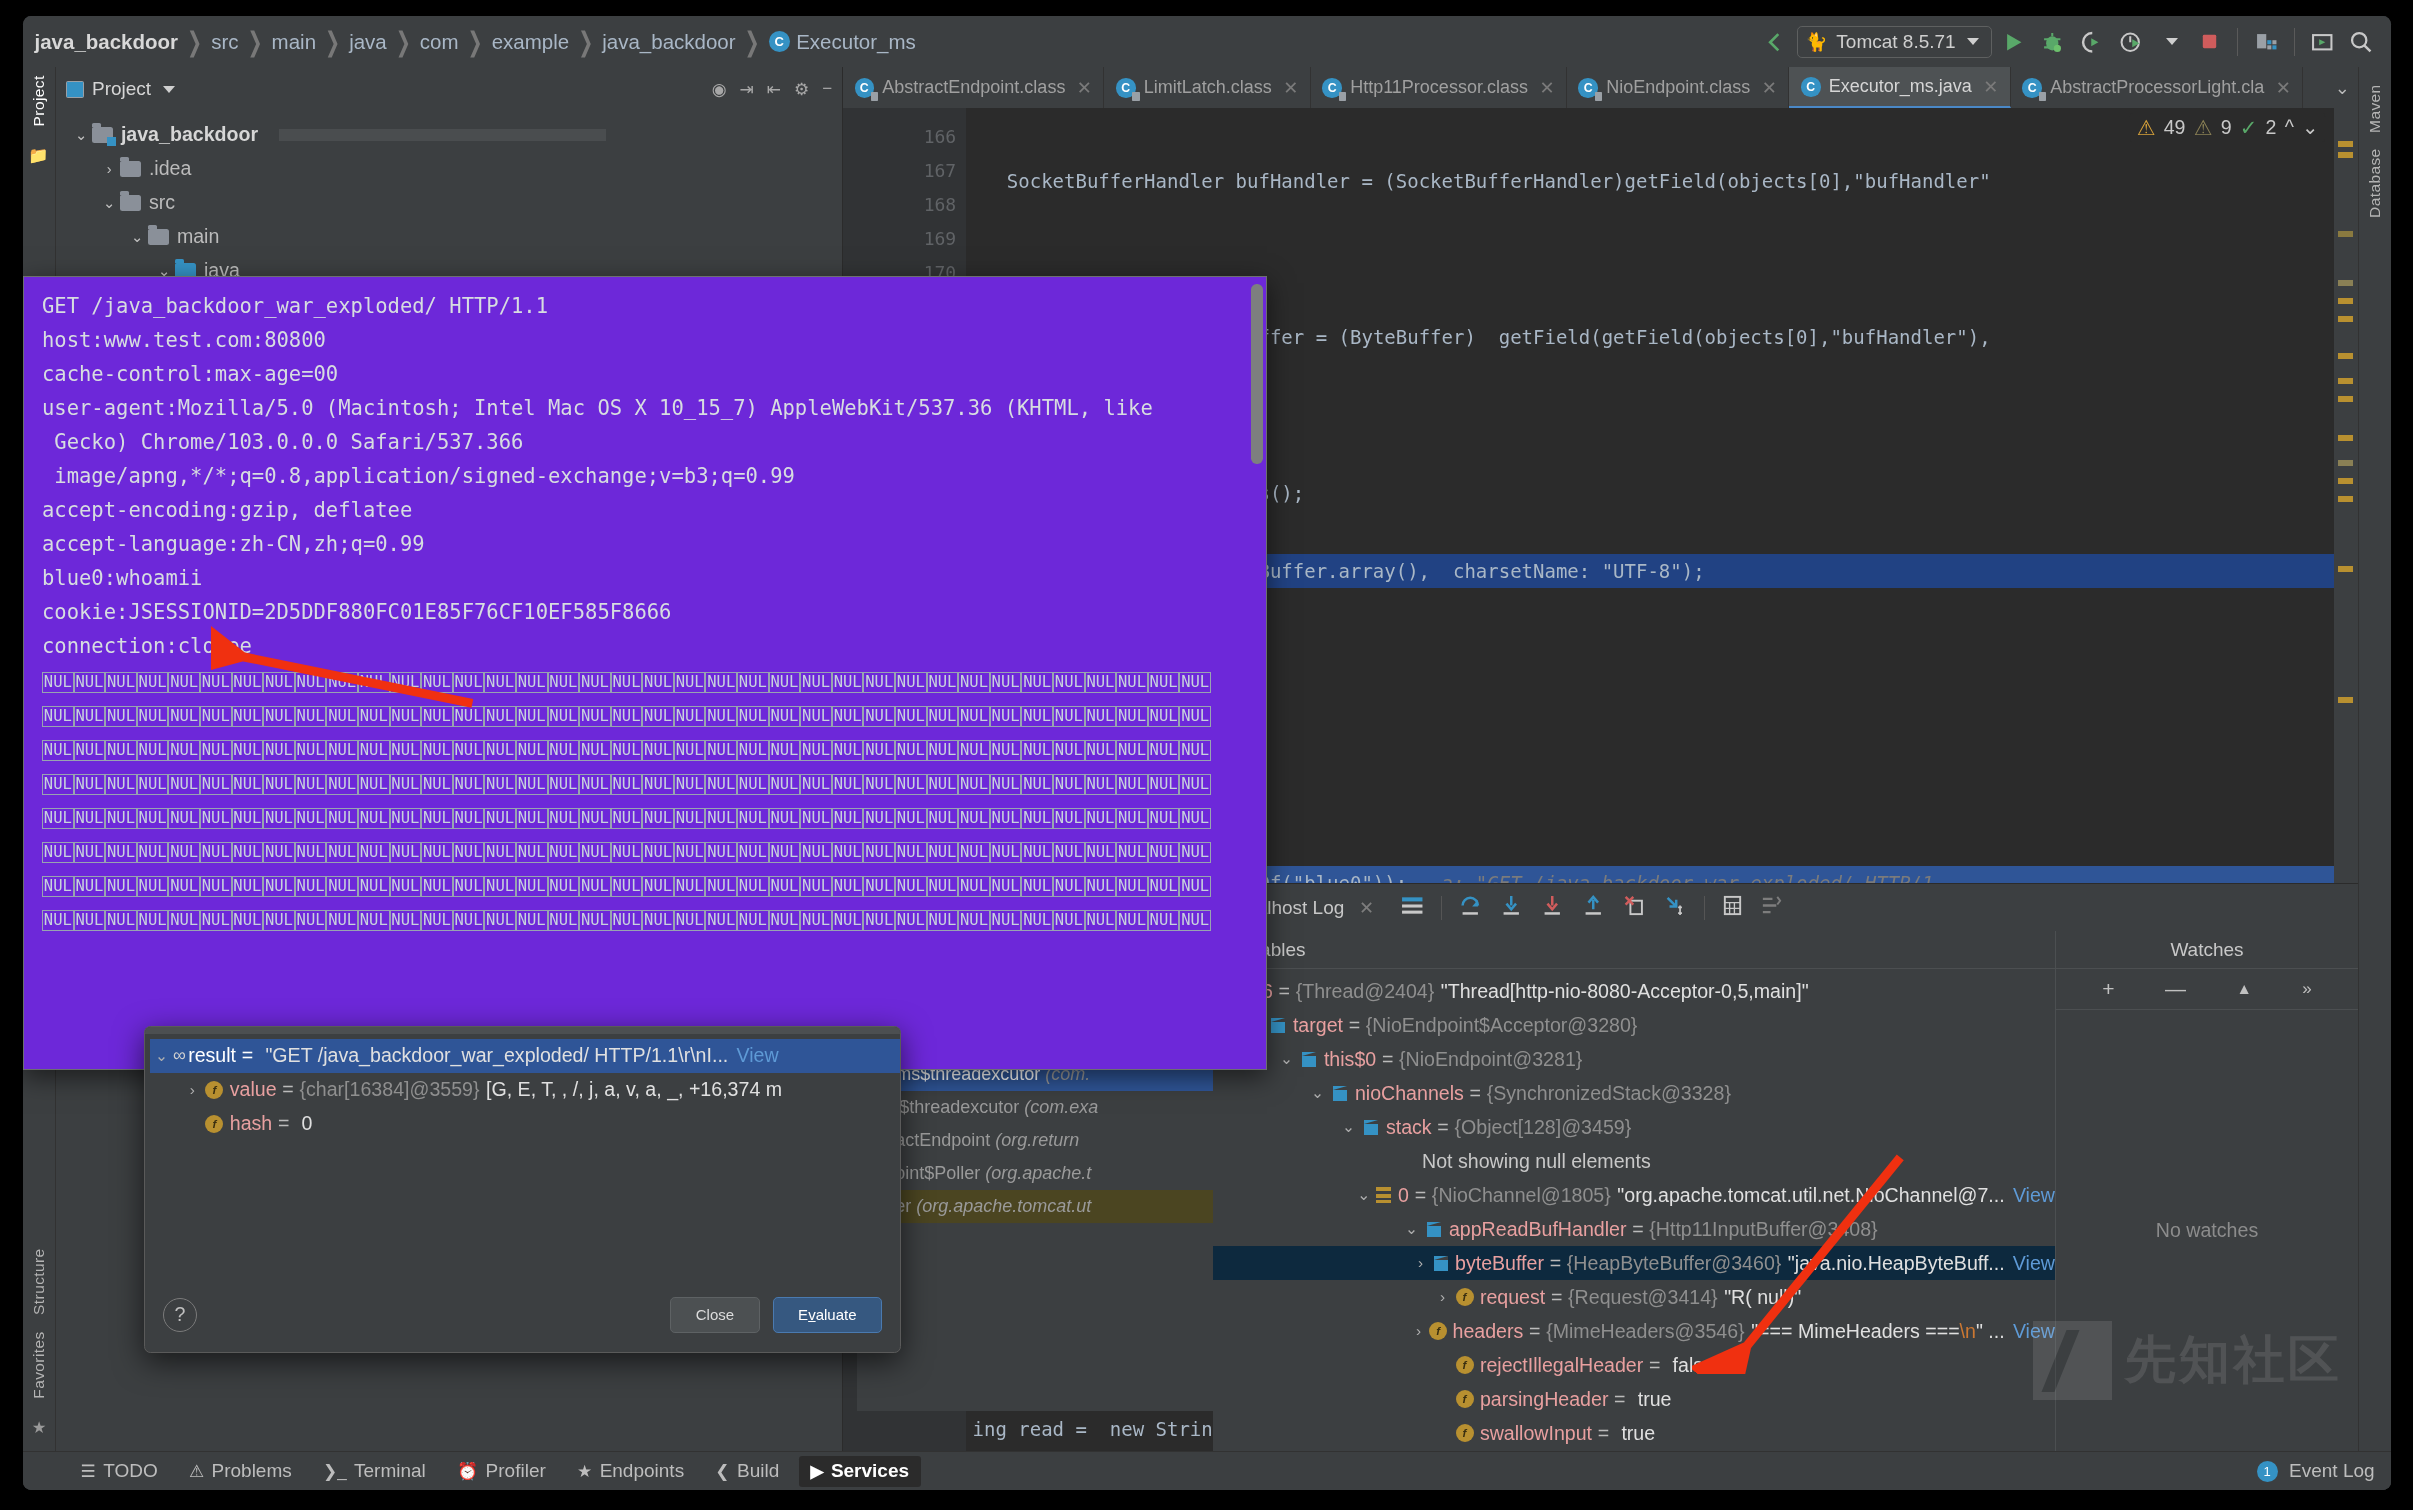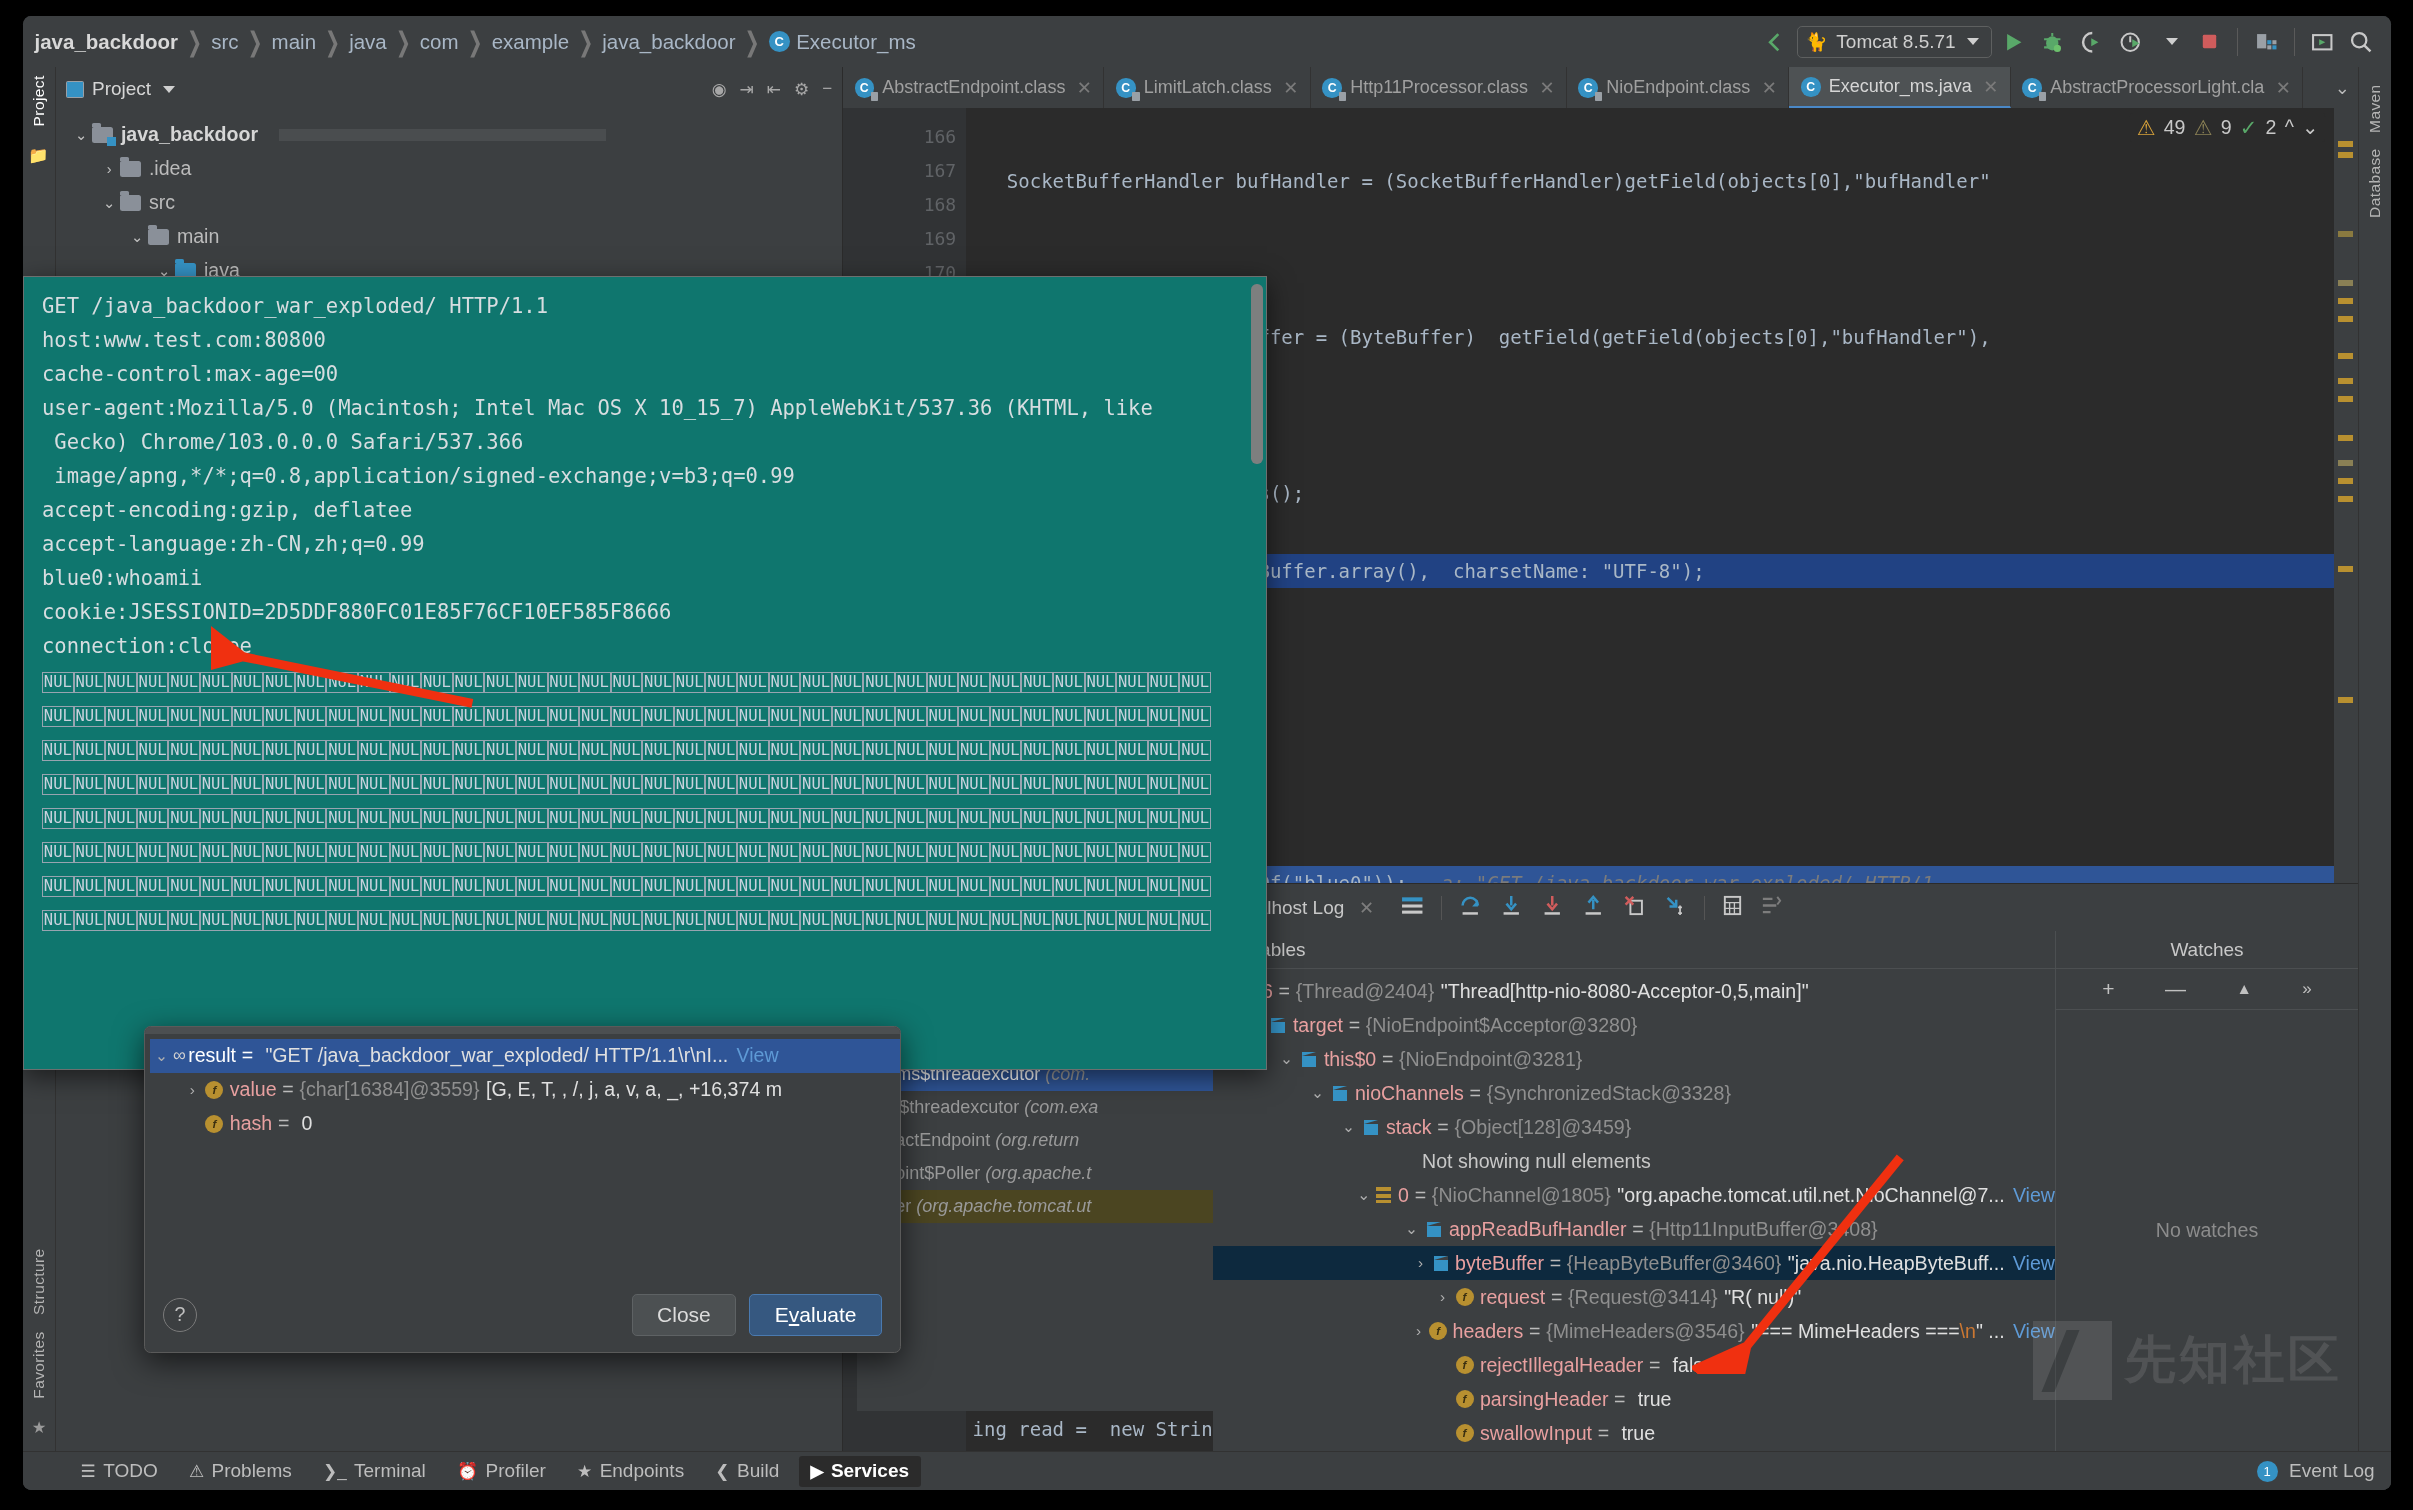--- a/index.html
+++ b/index.html
@@ -229,21 +229,21 @@
     background: #3c3f41; font-size: 18px; color: #9a9a9a; padding-top: 6.5px; overflow:hidden;
   }
   .srow { height: 33px; line-height: 33px; padding-left: 8.2px; white-space: nowrap; }
   .srow.sel { background: #2f5597; color: #fff; }
   .srow.dim { background: #4b4521; }
   .sclass { color: #9a9a9a; font-style: italic; }
 
   
   .raw {
     position: absolute; left: 0px; top: 260px; width: 1244px; height: 794px;
-    background: #0f766e; border: 0.8px solid #6d6f6f;
+    background: #6d28d9; border: 0.8px solid #6d6f6f;
     box-shadow: 0 6.5px 24.5px rgba(0,0,0,.55);
     font-family: "DejaVu Sans Mono", monospace; font-size: 20.5px;
     color: #d7dde0; padding: 11.5px 18px; overflow: hidden;
   }
   .raw .rl { height: 34px; line-height: 34px; white-space: pre; }
   .nulline { height: 34px; line-height: 34px; letter-spacing: 0; color: #c8d2dd; }
   .nulbox {
     display: inline-block; border: 0.8px solid #98a4b0; font-size: 15.5px;
     line-height: 19.6px; padding: 0 0.8px; margin: 0; letter-spacing: 0;
   }
@@ -267,21 +267,21 @@
   .eval-btns {
     position: absolute; bottom: 0; left: 0; right: 0; height: 75px;
     display: flex; align-items: center; padding: 0 18px; gap: 13px;
   }
   .qmark {
     width: 34px; height: 34px; border-radius: 50%; border: 0.8px solid #7a7a7a;
     color: #c0c0c0; font-size: 19.6px; display: flex; align-items: center;
     justify-content: center;
   }
   .btn {
-    padding: 8.2px 24.5px; border-radius: 4.9px; font-size: 21px; color: #dcdcdc;
+    padding: 8.2px 24.5px; border-radius: 4.9px; font-size: 15px; color: #dcdcdc;
     background: #4c5052; border: 0.8px solid #5e6264;
   }
   .btn.primary { background: #365880; border-color: #4a7ab0; color: #fff; }
   .btn.primary u { text-decoration: underline; }
   .eval-btns .spacer { flex: 1; }
 
   
   .arrow-svg { position: absolute; pointer-events: none; }
 
   

